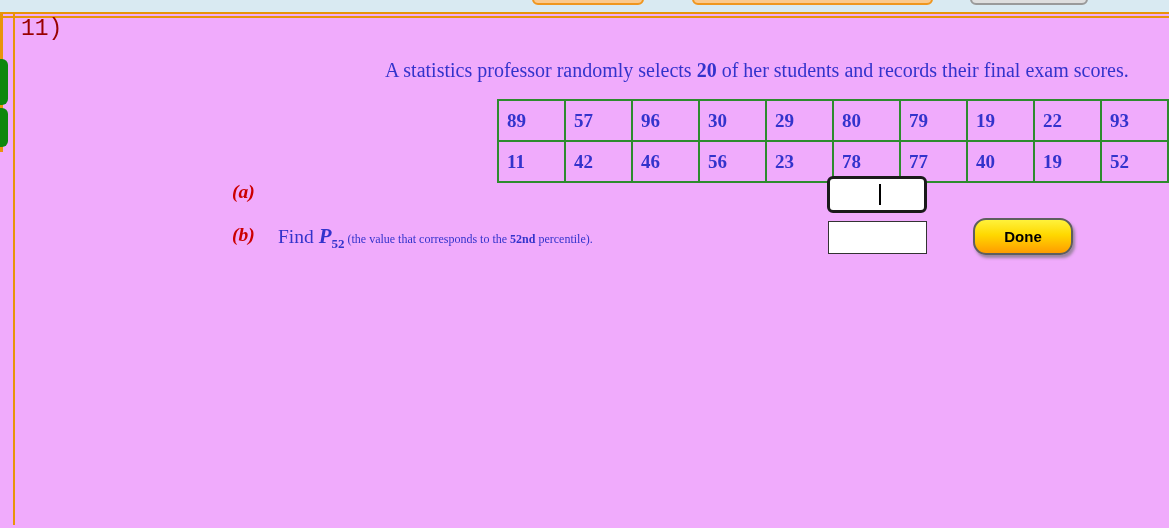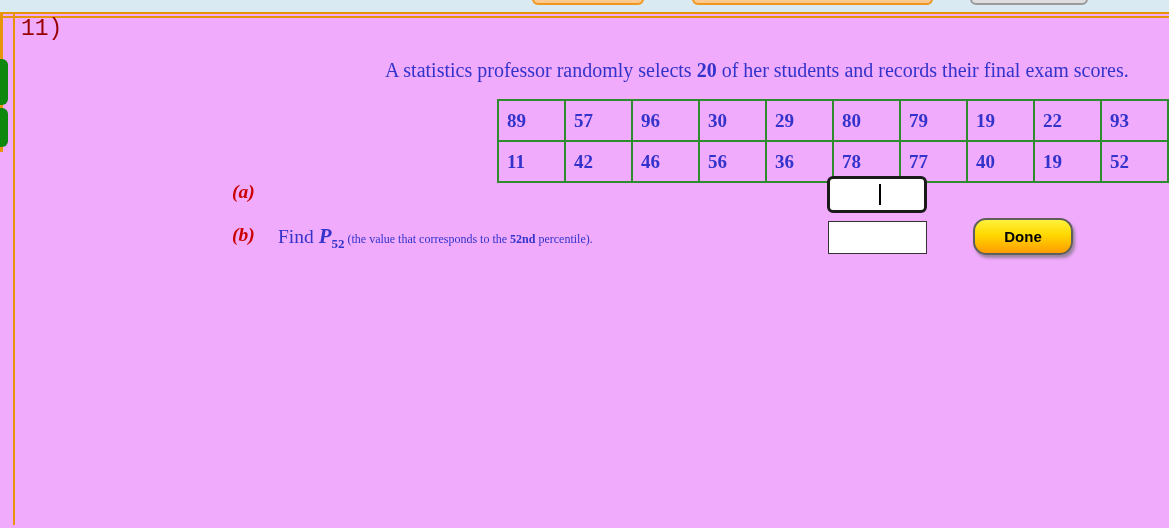--- a/index.html
+++ b/index.html
@@ -108,21 +108,21 @@
       <td>79</td>
       <td>19</td>
       <td>22</td>
       <td>93</td>
     </tr>
     <tr>
       <td>11</td>
       <td>42</td>
       <td>46</td>
       <td>56</td>
-      <td>36</td>
+      <td>23</td>
       <td>78</td>
       <td>77</td>
       <td>40</td>
       <td>19</td>
       <td>52</td>
     </tr>
   </tbody>
     </table>
 
   <div class="part-row row-a">

